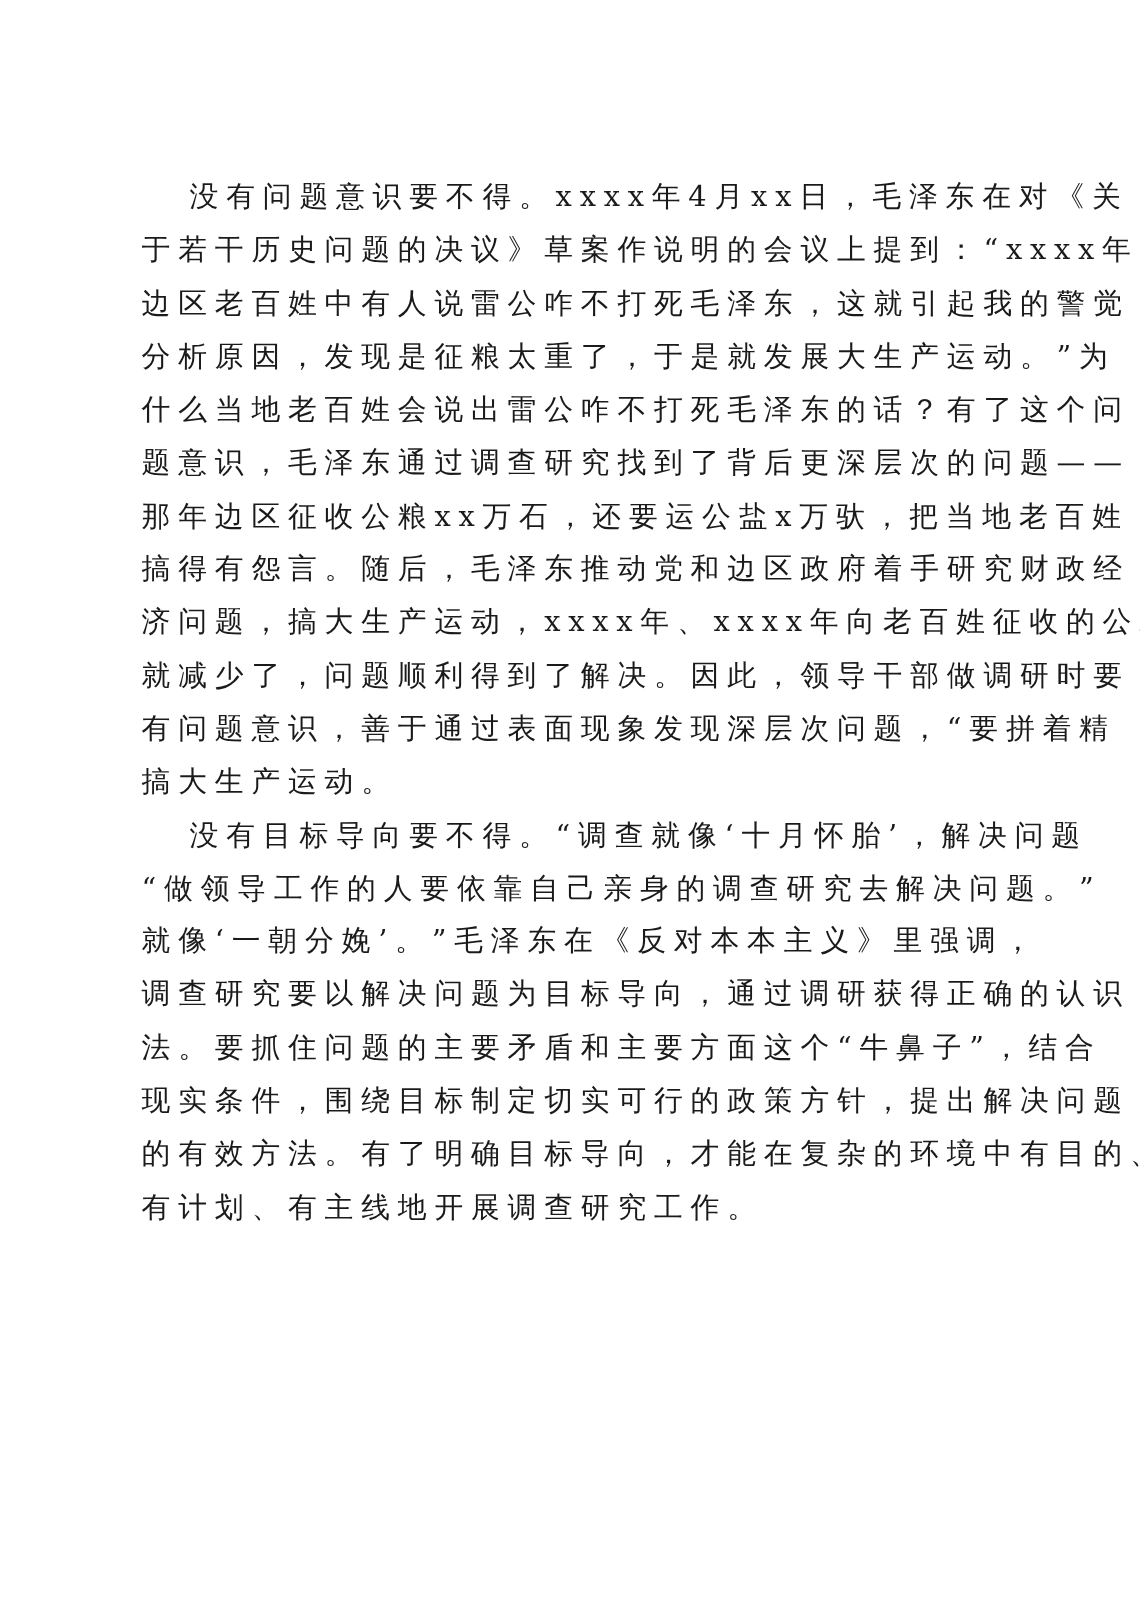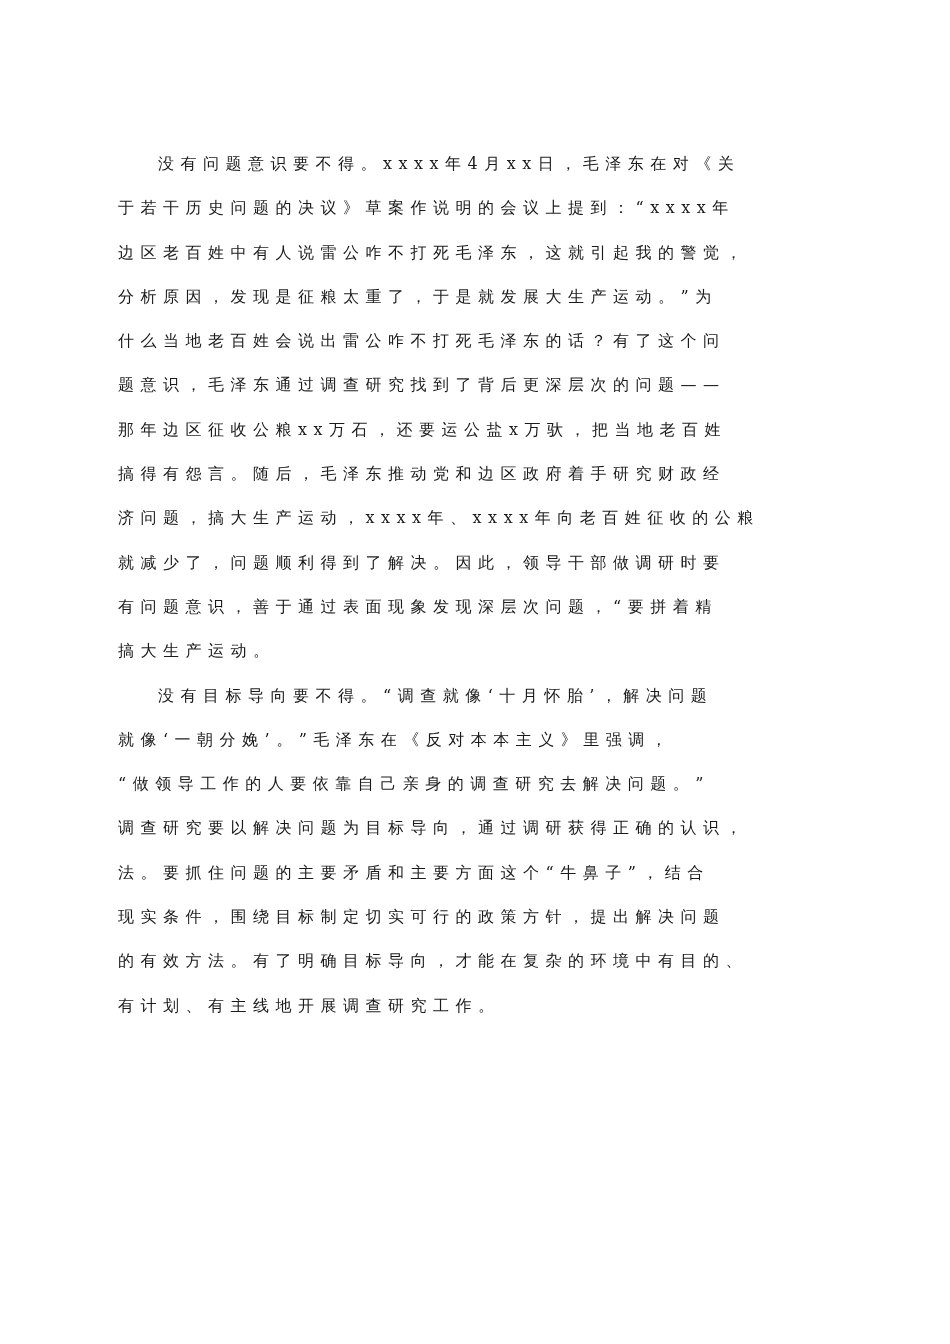--- a/index.html
+++ b/index.html
@@ -26,21 +26,21 @@
     .text-block {
       position: absolute;
       left: 118px;
       top: 142px;
       width: 712px;
     }
     .line {
       display: block;
       height: 44.3px;
       line-height: 44.3px;
-      font-size: 16px;
+      font-size: 24px;
       letter-spacing: 6.5px;
       white-space: nowrap;
       overflow: visible;
     }
     .line.indent {
       padding-left: 40px;
     }
   </style>
 </head>
 <body>
@@ -58,22 +58,22 @@
       <span class="line">那年边区征收公粮xx万石，还要运公盐x万驮，把当地老百姓</span>
       <span class="line">搞得有怨言。随后，毛泽东推动党和边区政府着手研究财政经</span>
       <span class="line">济问题，搞大生产运动，xxxx年、xxxx年向老百姓征收的公粮</span>
       <span class="line">就减少了，问题顺利得到了解决。因此，领导干部做调研时要</span>
       <span class="line">有问题意识，善于通过表面现象发现深层次问题，“要拼着精</span>
       <span class="line">搞大生产运动。</span>
     </div>
 
     <div class="paragraph">
       <span class="line indent">没有目标导向要不得。“调查就像‘十月怀胎’，解决问题</span>
+      <span class="line">“做领导工作的人要依靠自己亲身的调查研究去解决问题。”</span>
       <span class="line">就像‘一朝分娩’。”毛泽东在《反对本本主义》里强调，</span>
-      <span class="line">“做领导工作的人要依靠自己亲身的调查研究去解决问题。”</span>
       <span class="line">调查研究要以解决问题为目标导向，通过调研获得正确的认识，</span>
       <span class="line">法。要抓住问题的主要矛盾和主要方面这个“牛鼻子”，结合</span>
       <span class="line">现实条件，围绕目标制定切实可行的政策方针，提出解决问题</span>
       <span class="line">的有效方法。有了明确目标导向，才能在复杂的环境中有目的、</span>
       <span class="line">有计划、有主线地开展调查研究工作。</span>
     </div>
 
   </div>
 </div>
 

